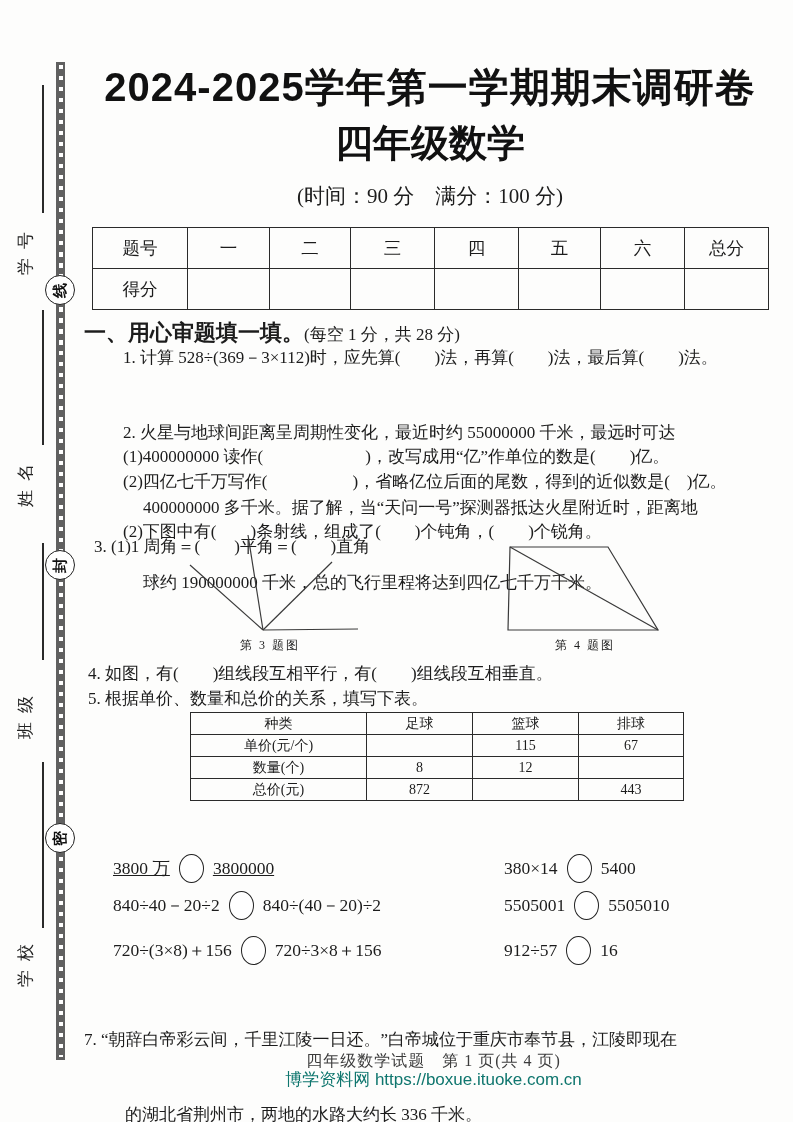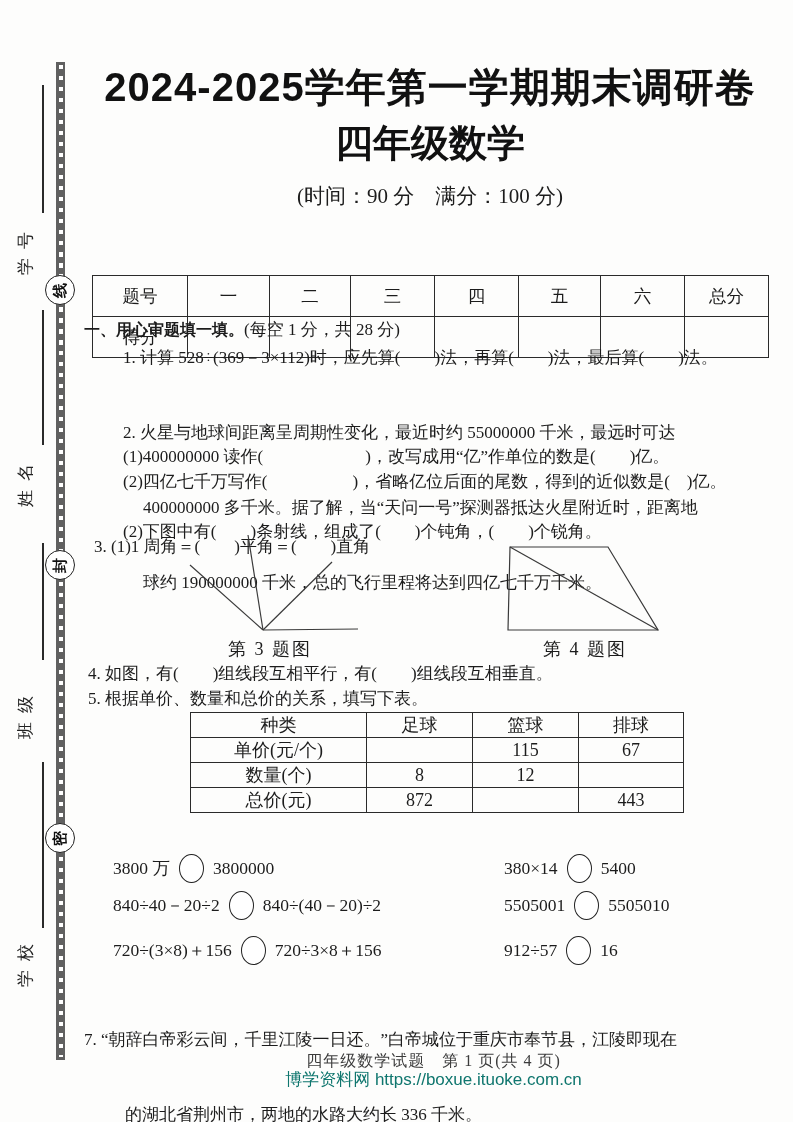--- a/index.html
+++ b/index.html
@@ -36,38 +36,38 @@
   }
   .subtitle {
     position:absolute; left:85px; top:118px; width:690px; text-align:center;
     font-family:"Liberation Sans","DejaVu Sans",sans-serif;
     font-size:38px; font-weight:900; color:#111;
   }
   .exam-info { position:absolute; left:85px; top:182px; width:690px; text-align:center; font-size:21px; }
   
   .score-table {
     position:absolute; left:92px; top:227px; width:676px;
-    border-collapse:collapse; table-layout:fixed; font-size:17.5px;margin-top:48px;
+    border-collapse:collapse; table-layout:fixed; font-size:17.5px;
   }
   .score-table td { border:1.4px solid #2a2a2a; height:41px; text-align:center; }
   
   .sec-heading { position:absolute; left:84px; top:318px; white-space:pre; }
-  .sec-bold { font-family:"Liberation Sans","DejaVu Sans",sans-serif; font-weight:bold; font-size:16px; }
+  .sec-bold { font-family:"Liberation Sans","DejaVu Sans",sans-serif; font-weight:bold; font-size:22px; }
   .sec-note { font-size:17px; }
   .q { position:absolute; font-size:17px; white-space:pre; line-height:25px; }
   .qblock { position:absolute; font-size:17px; line-height:25px; white-space:pre; }
   .qblock .cont { padding-left:20px; }
   
   .fig { position:absolute; }
   .fig svg { display:block; }
-  .fig-caption { position:absolute; font-size:18px; text-align:center; letter-spacing:2px; }
+  .fig-caption { position:absolute; font-size:12px; text-align:center; letter-spacing:2px; }
   
   .price-table {
     position:absolute; left:190px; top:712px; width:493px;
-    border-collapse:collapse; table-layout:fixed; font-size:18px;
+    border-collapse:collapse; table-layout:fixed; font-size:14px;
   }
   .price-table td { border:1.2px solid #2a2a2a; height:22px; text-align:center; padding:0 2px; }
   
   .q6-head { position:absolute; left:84px; top:816px; font-size:17px; display:flex; align-items:center; white-space:pre; }
   .blank-circle { display:inline-block; width:22px; height:24px; border:1.3px solid #222; border-radius:50%; margin:0 2px; background:#fff; }
   .cmp-pair { position:absolute; display:flex; align-items:center; gap:9px; font-size:17.5px; white-space:pre; height:30px; }
   .cmp-circle { display:inline-block; width:25px; height:29px; border:1.3px solid #222; border-radius:50%; background:#fff; }
   
   .footer1 { position:absolute; left:95px; top:1051px; width:677px; text-align:center; font-size:16px; color:#3c3c3c; letter-spacing:1px; }
   .footer2 { position:absolute; left:95px; top:1068px; width:677px; text-align:center; font-size:17px; color:#0f766e; font-family:"Liberation Sans","DejaVu Sans",sans-serif; }
@@ -205,21 +205,21 @@
     <tr>
       <td>总价(元)</td>
       <td>872</td>
       <td></td>
       <td>443</td>
     </tr>
   </tbody>
     </table>
 
 
-  <div class="cmp-pair" style="left:113px;top:853px;"><span>3800 万</span><span class="cmp-circle"></span><span>3800000</span></div>
+  <div class="cmp-pair" style="left:113px;top:853px;text-decoration:underline;"><span>3800 万</span><span class="cmp-circle"></span><span>3800000</span></div>
   <div class="cmp-pair" style="left:504px;top:853px;"><span>380×14</span><span class="cmp-circle"></span><span>5400</span></div>
 
   <div class="cmp-pair" style="left:113px;top:890px;"><span>840÷40－20÷2</span><span class="cmp-circle"></span><span>840÷(40－20)÷2</span></div>
   <div class="cmp-pair" style="left:504px;top:890px;"><span>5505001</span><span class="cmp-circle"></span><span>5505010</span></div>
 
   <div class="cmp-pair" style="left:113px;top:935px;"><span>720÷(3×8)＋156</span><span class="cmp-circle"></span><span>720÷3×8＋156</span></div>
   <div class="cmp-pair" style="left:504px;top:935px;"><span>912÷57</span><span class="cmp-circle"></span><span>16</span></div>
 
   <div class="qblock" style="left:84px;top:977px;">
     <div>7. “朝辞白帝彩云间，千里江陵一日还。”白帝城位于重庆市奉节县，江陵即现在</div>

